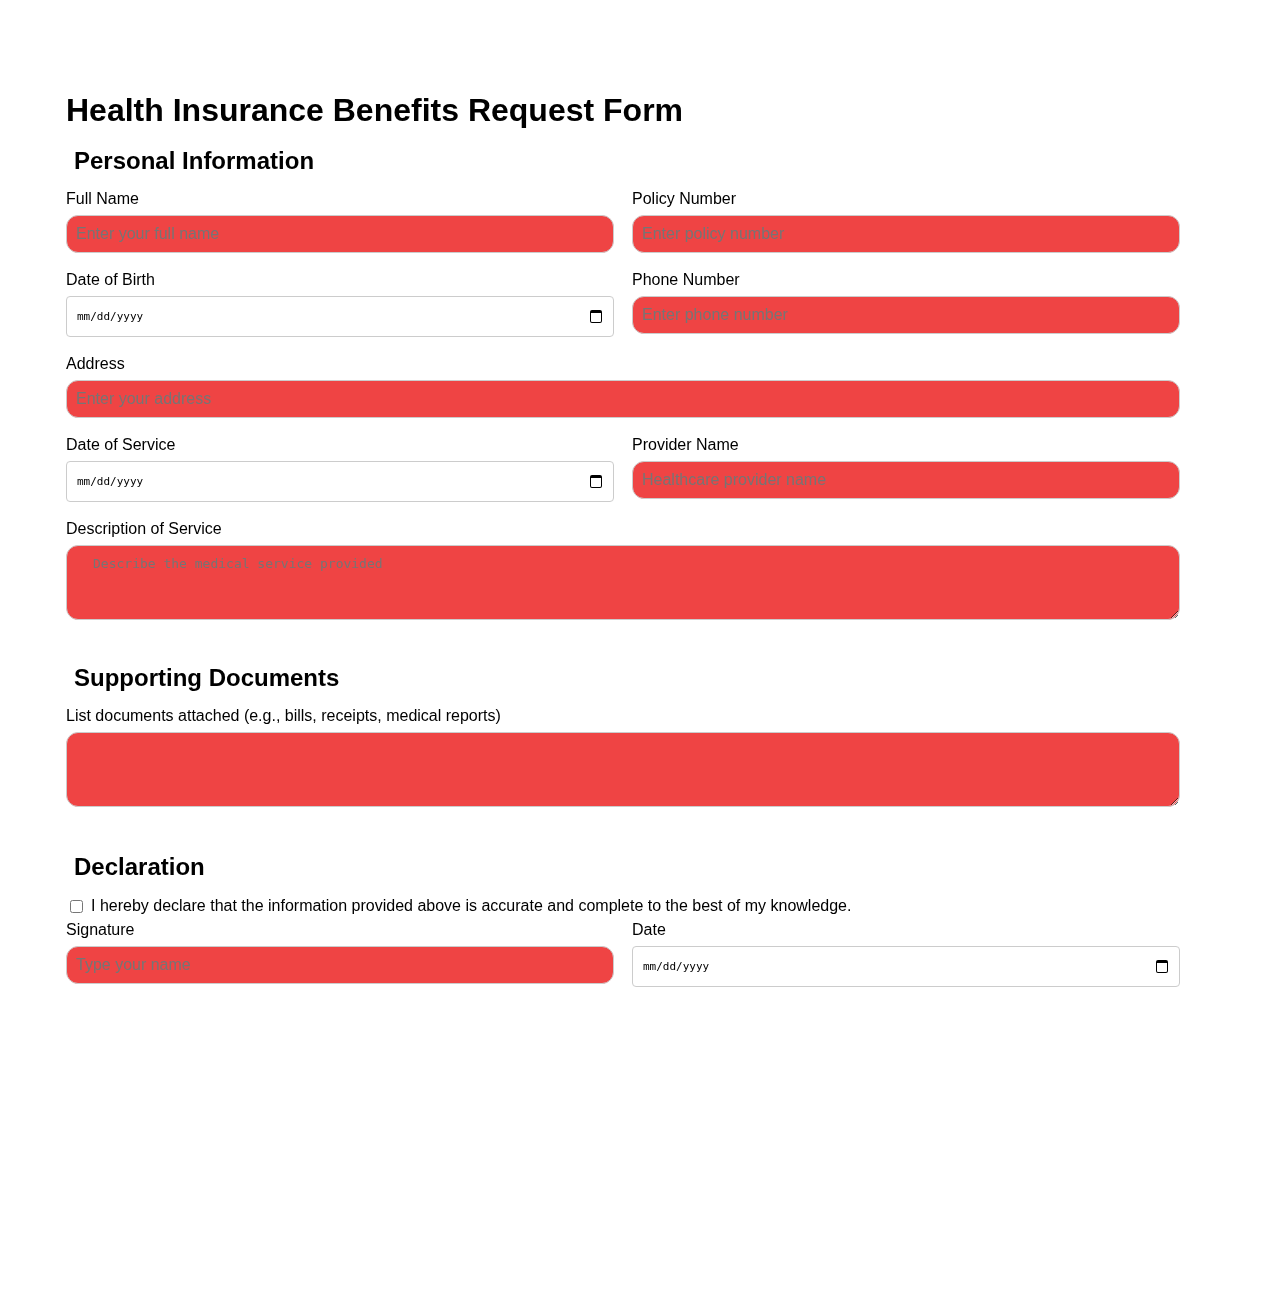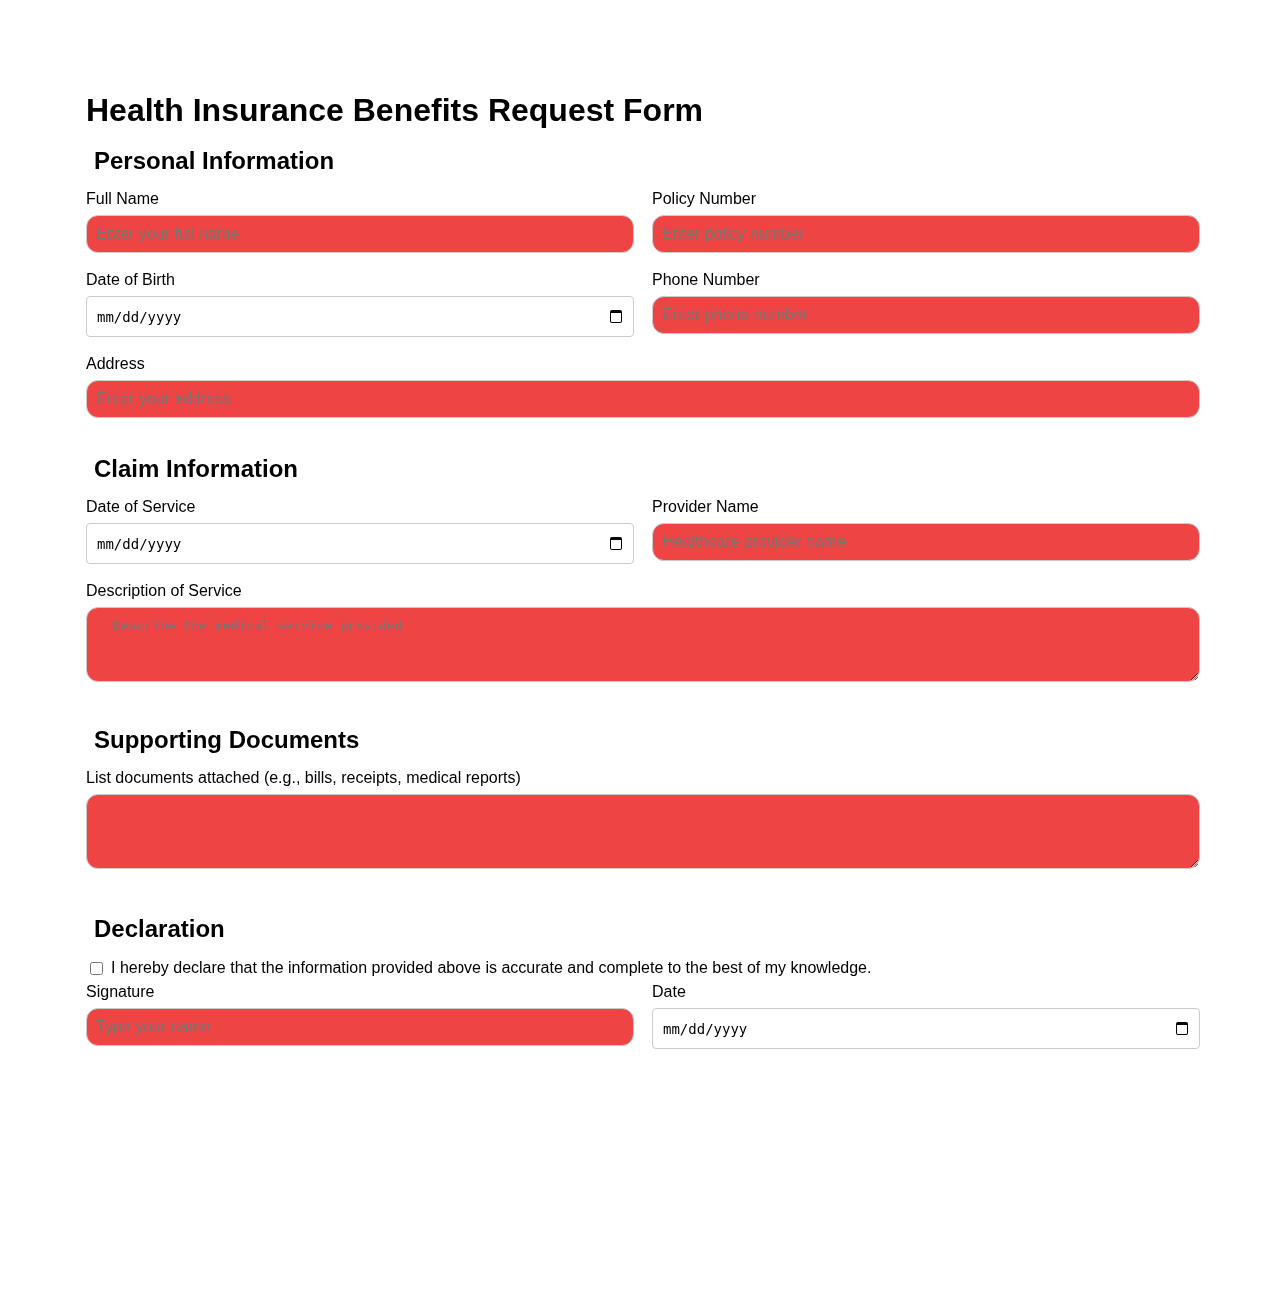--- a/index.html
+++ b/index.html
@@ -1,35 +1,35 @@
 <!DOCTYPE html>
 <html><head>
 <meta charset="utf-8">
 <style>
   html, body { margin: 0; padding: 0; background: #ffffff; }
   body { font-family: "Liberation Sans", sans-serif; color: #000; width: 1278px; height: 1300px; position: relative; }
-  .container { position: absolute; left: 86px; top: 86px; width: 1114px; }
+  .container { position: absolute; left: 66px; top: 86px; width: 1114px; }
   h1 { font-size: 32px; font-weight: bold; margin: 0; line-height: 48px; }
   h2 { font-size: 24px; font-weight: bold; margin: 8px; line-height: 32px; }
   label.lbl { display: block; font-size: 16px; line-height: 20px; margin-bottom: 6px; }
   .row { display: flex; gap: 18px; }
   .col { flex: 1; }
   .field { margin-bottom: 17px; }
   input.text, textarea {
     box-sizing: border-box; width: 100%; border: 1px solid #cccccc; border-radius: 12px;
     font-family: "Liberation Sans", sans-serif; font-size: 16px; padding: 8px 9px; height: 38px;
     background: #ef4444; color: #000;
   }
   input.text::placeholder { color: #757575; }
   textarea { resize: vertical; font-family: "DejaVu Sans Mono", monospace; font-size: 13px; height: 75px; padding: 10px 26px; }
   textarea::placeholder { color: #757575; }
   .date {
     box-sizing: border-box; width: 100%; height: 41px; border: 1px solid #cccccc; border-radius: 4px;
     display: flex; align-items: center; justify-content: space-between; padding: 0 11px 0 10px;
-    font-family: "DejaVu Sans Mono", monospace; font-size: 14px; color: #000; background: #fff;
+    font-family: "DejaVu Sans Mono", monospace; font-size: 11px; color: #000; background: #fff;
   }
   .cal-icon { width: 12px; height: 13px; border: 1.5px solid #000; border-top-width: 3px; border-radius: 2px; box-sizing: border-box; }
   .check-row { display: flex; align-items: center; font-size: 16px; margin: 0 0 5px 4px; }
   .check-row input { margin: 0 8px 0 0; width: 13px; height: 13px; }
 </style>
 </head>
 <body>
 
 <div class="container">
   <h1>Health Insurance Benefits Request Form</h1>
@@ -56,21 +56,20 @@
     <div class="col field">
       <label class="lbl">Phone Number</label>
       <input class="text" type="text" placeholder="Enter phone number" style="">
     </div>
   </div>
   <div class="field">
     <label class="lbl">Address</label>
     <input class="text" type="text" placeholder="Enter your address" style="">
   </div>
 
-  <h2 style="margin-top:35px;margin-bottom:12px;">Claim Information</h2>
   <div class="row">
     <div class="col field">
       <label class="lbl">Date of Service</label>
       <div class="date">
         <span>mm/dd/yyyy</span>
         <span class="cal-icon"></span>
       </div>
     </div>
     <div class="col field">
       <label class="lbl">Provider Name</label>

